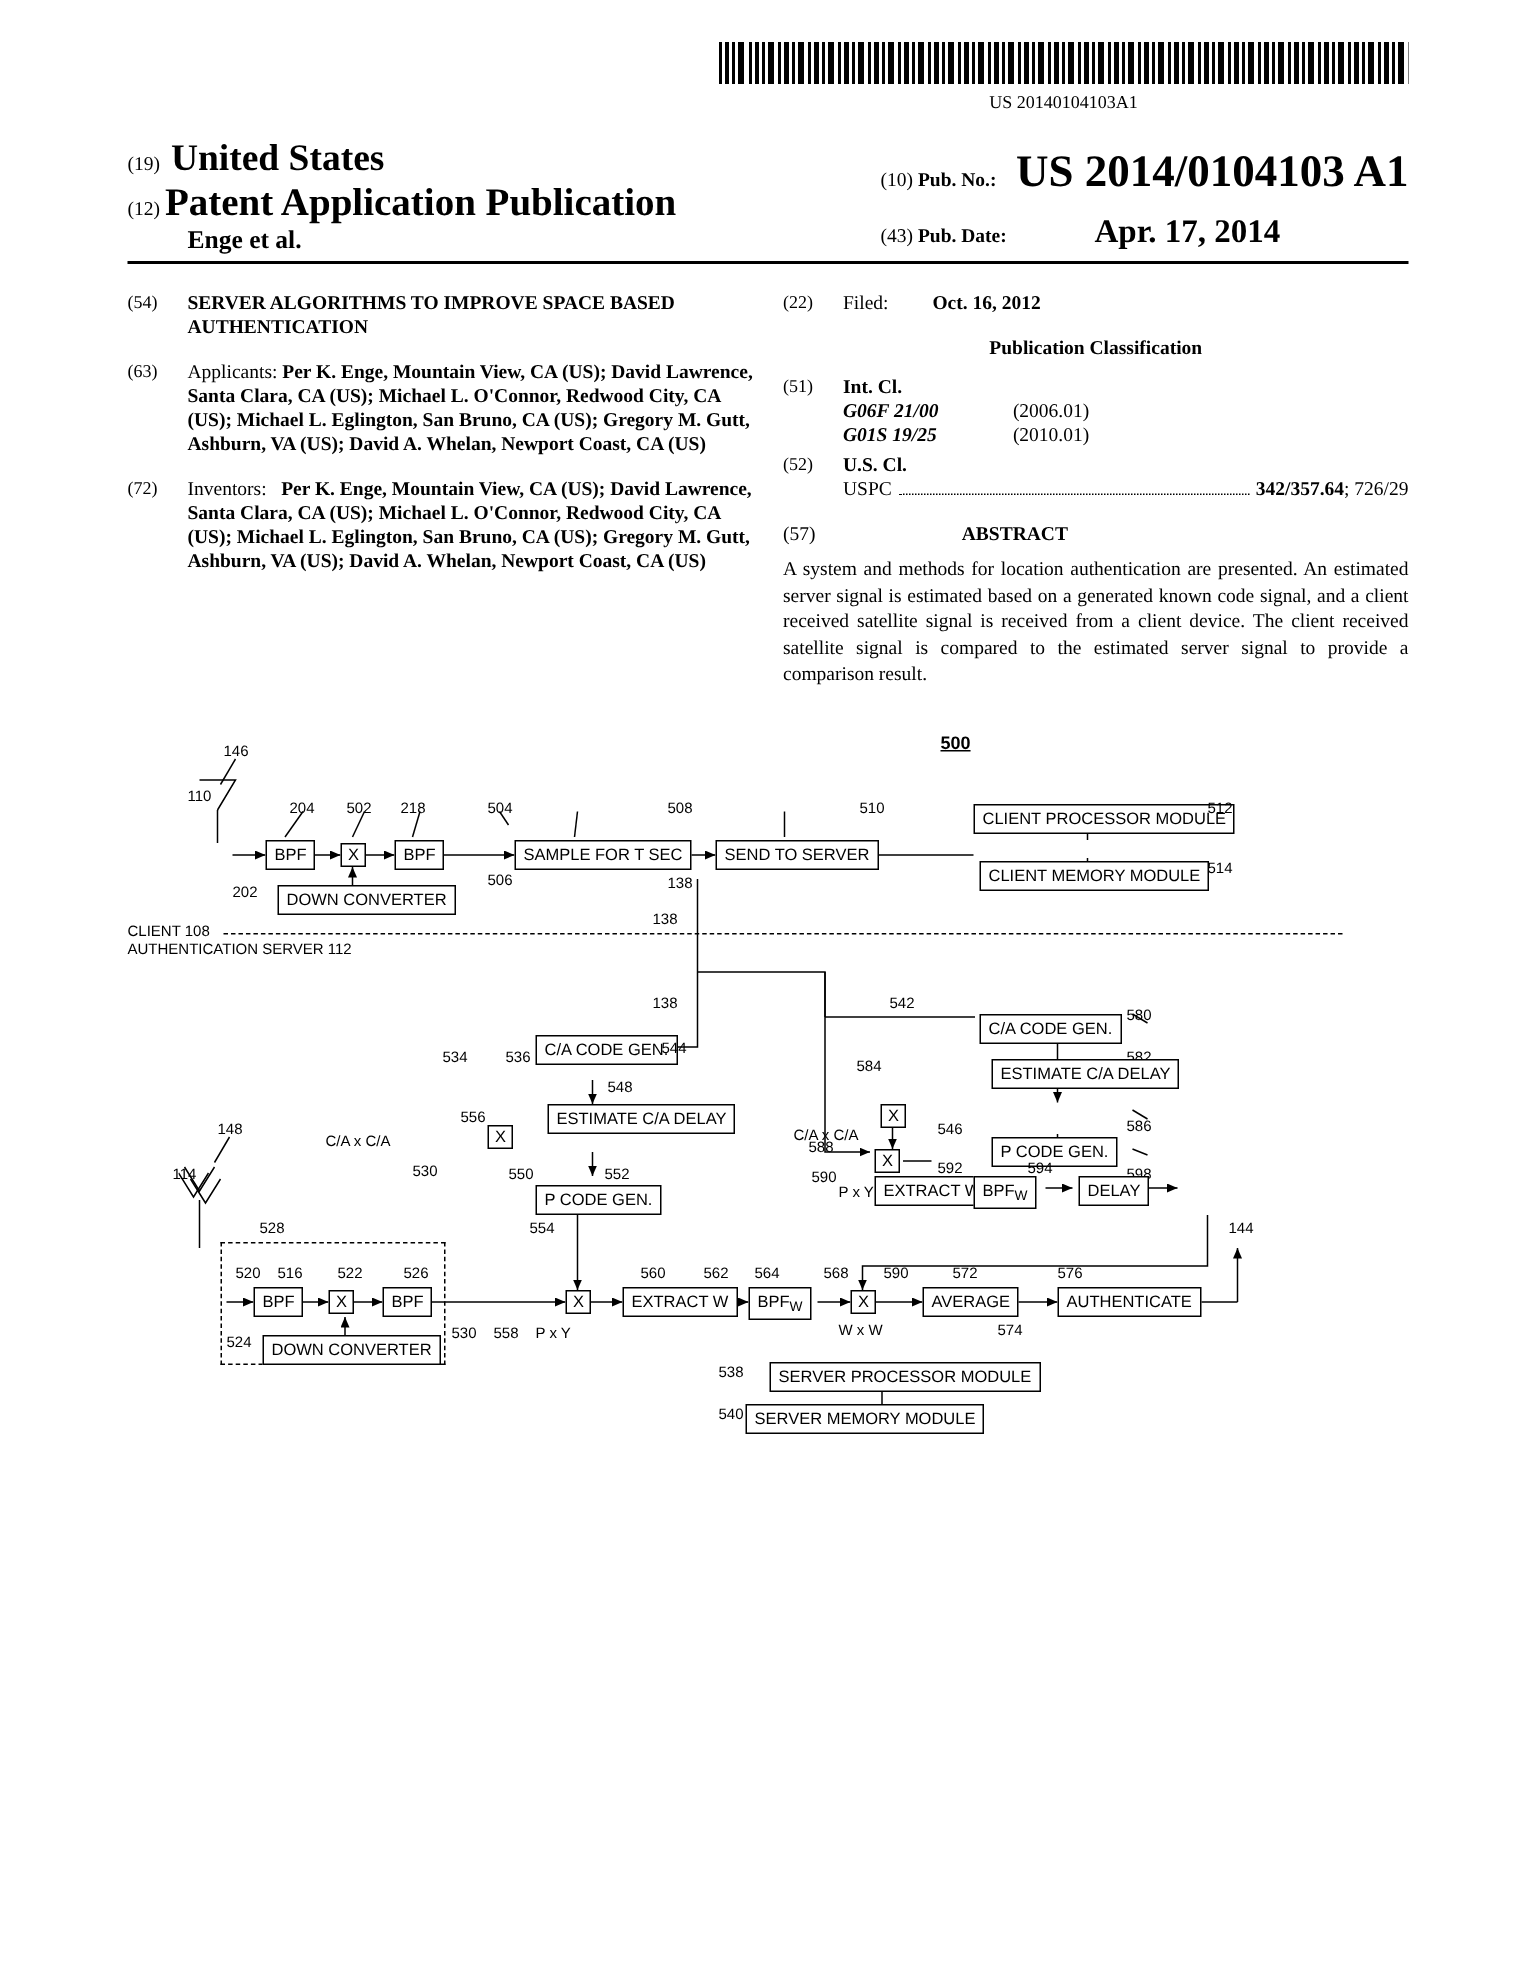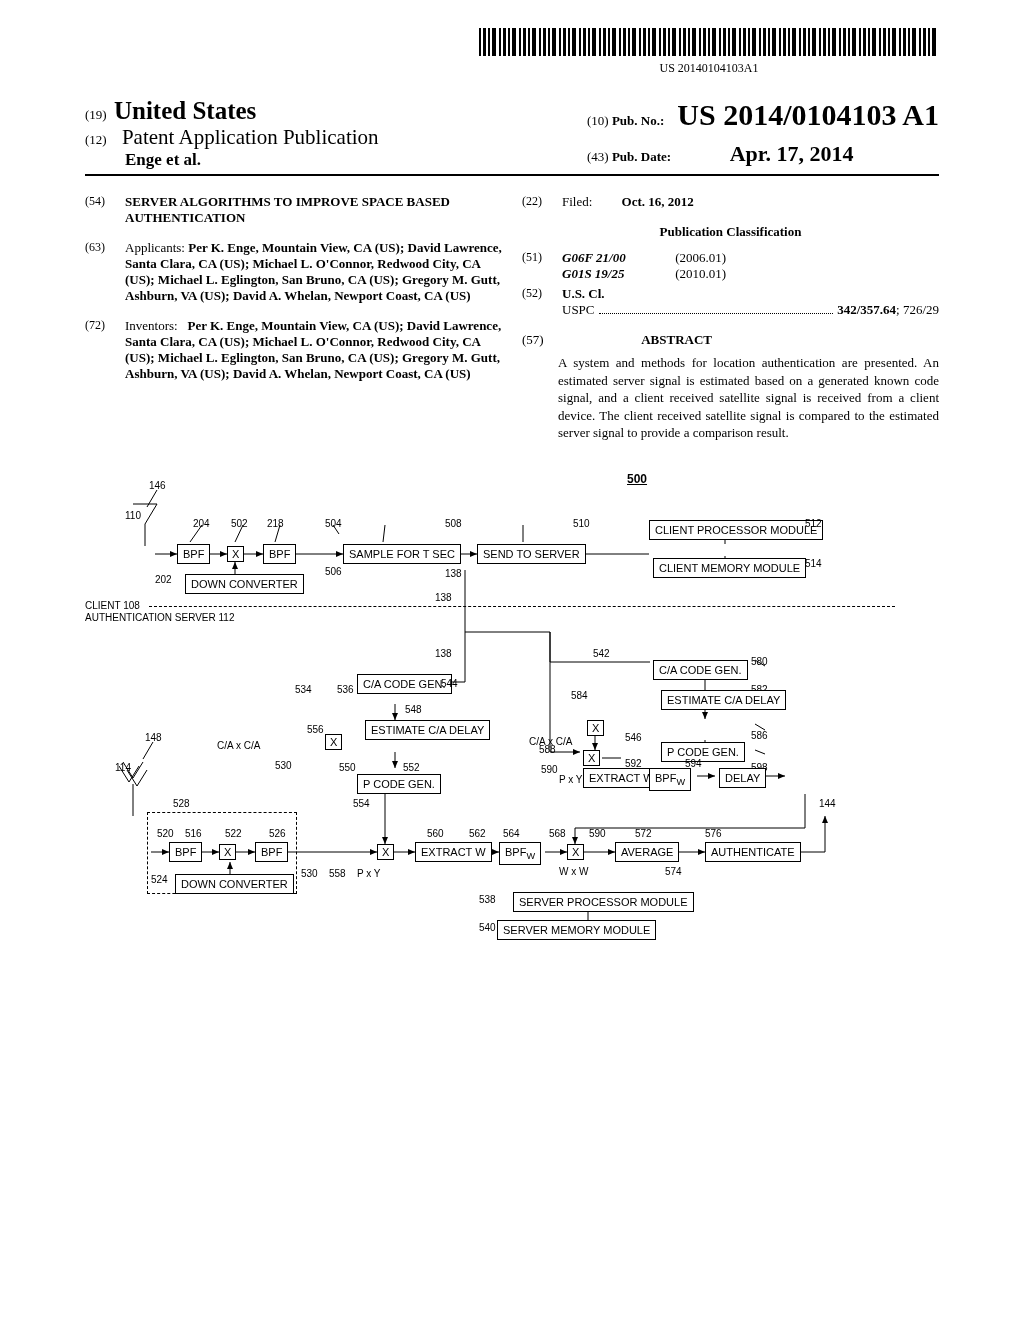--- a/index.html
+++ b/index.html
@@ -56,23 +56,23 @@
   }
   .header-left .country {
     font-size: 25px;
     font-weight: bold;
     margin-left: 4px;
   }
   .header-left .line2 {
     font-size: 13px;
   }
   .header-left .pubtype {
-    font-size: 21px;
-    font-weight: normal;
-    margin-left: 12px;
+    font-size: 26px;
+    font-weight: bold;
+    margin-left: 0;
   }
   .header-left .authors {
     font-size: 17px;
     font-weight: bold;
     margin-left: 40px;
   }
   .header-right {
     text-align: left;
     font-size: 13px;
     line-height: 1.5;
@@ -118,21 +118,20 @@
   .uspc-row .uspc-label { flex-shrink: 0; }
   .uspc-row .dots {
     flex: 1;
     border-bottom: 1px dotted #000;
     margin: 0 4px 3px 4px;
   }
   .uspc-row .uspc-val { flex-shrink: 0; }
   .abstract-text {
     text-align: justify;
     line-height: 1.35;
-    margin-left: 36px;
   }
 
   
   .figure-wrap {
     margin-top: 30px;
     position: relative;
     height: 520px;
     font-family: Arial, Helvetica, sans-serif;
     font-size: 11px;
   }
@@ -251,20 +250,21 @@
           <span>Filed:</span>&nbsp;&nbsp;&nbsp;&nbsp;&nbsp;&nbsp;&nbsp;&nbsp;
           <span class="bold">Oct. 16, 2012</span>
         </div>
       </div>
 
       <div class="section-title">Publication Classification</div>
 
       <div class="field" style="margin-bottom:4px">
         <div class="field-num">(51)</div>
         <div class="field-body">
+          <div class="bold">Int. Cl.</div>
           <div>
             <span class="bold" style="font-style:italic;display:inline-block;width:110px">G06F 21/00</span>
             <span>(2006.01)</span>
           </div>
           <div>
             <span class="bold" style="font-style:italic;display:inline-block;width:110px">G01S 19/25</span>
             <span>(2010.01)</span>
           </div>
         </div>
       </div>

